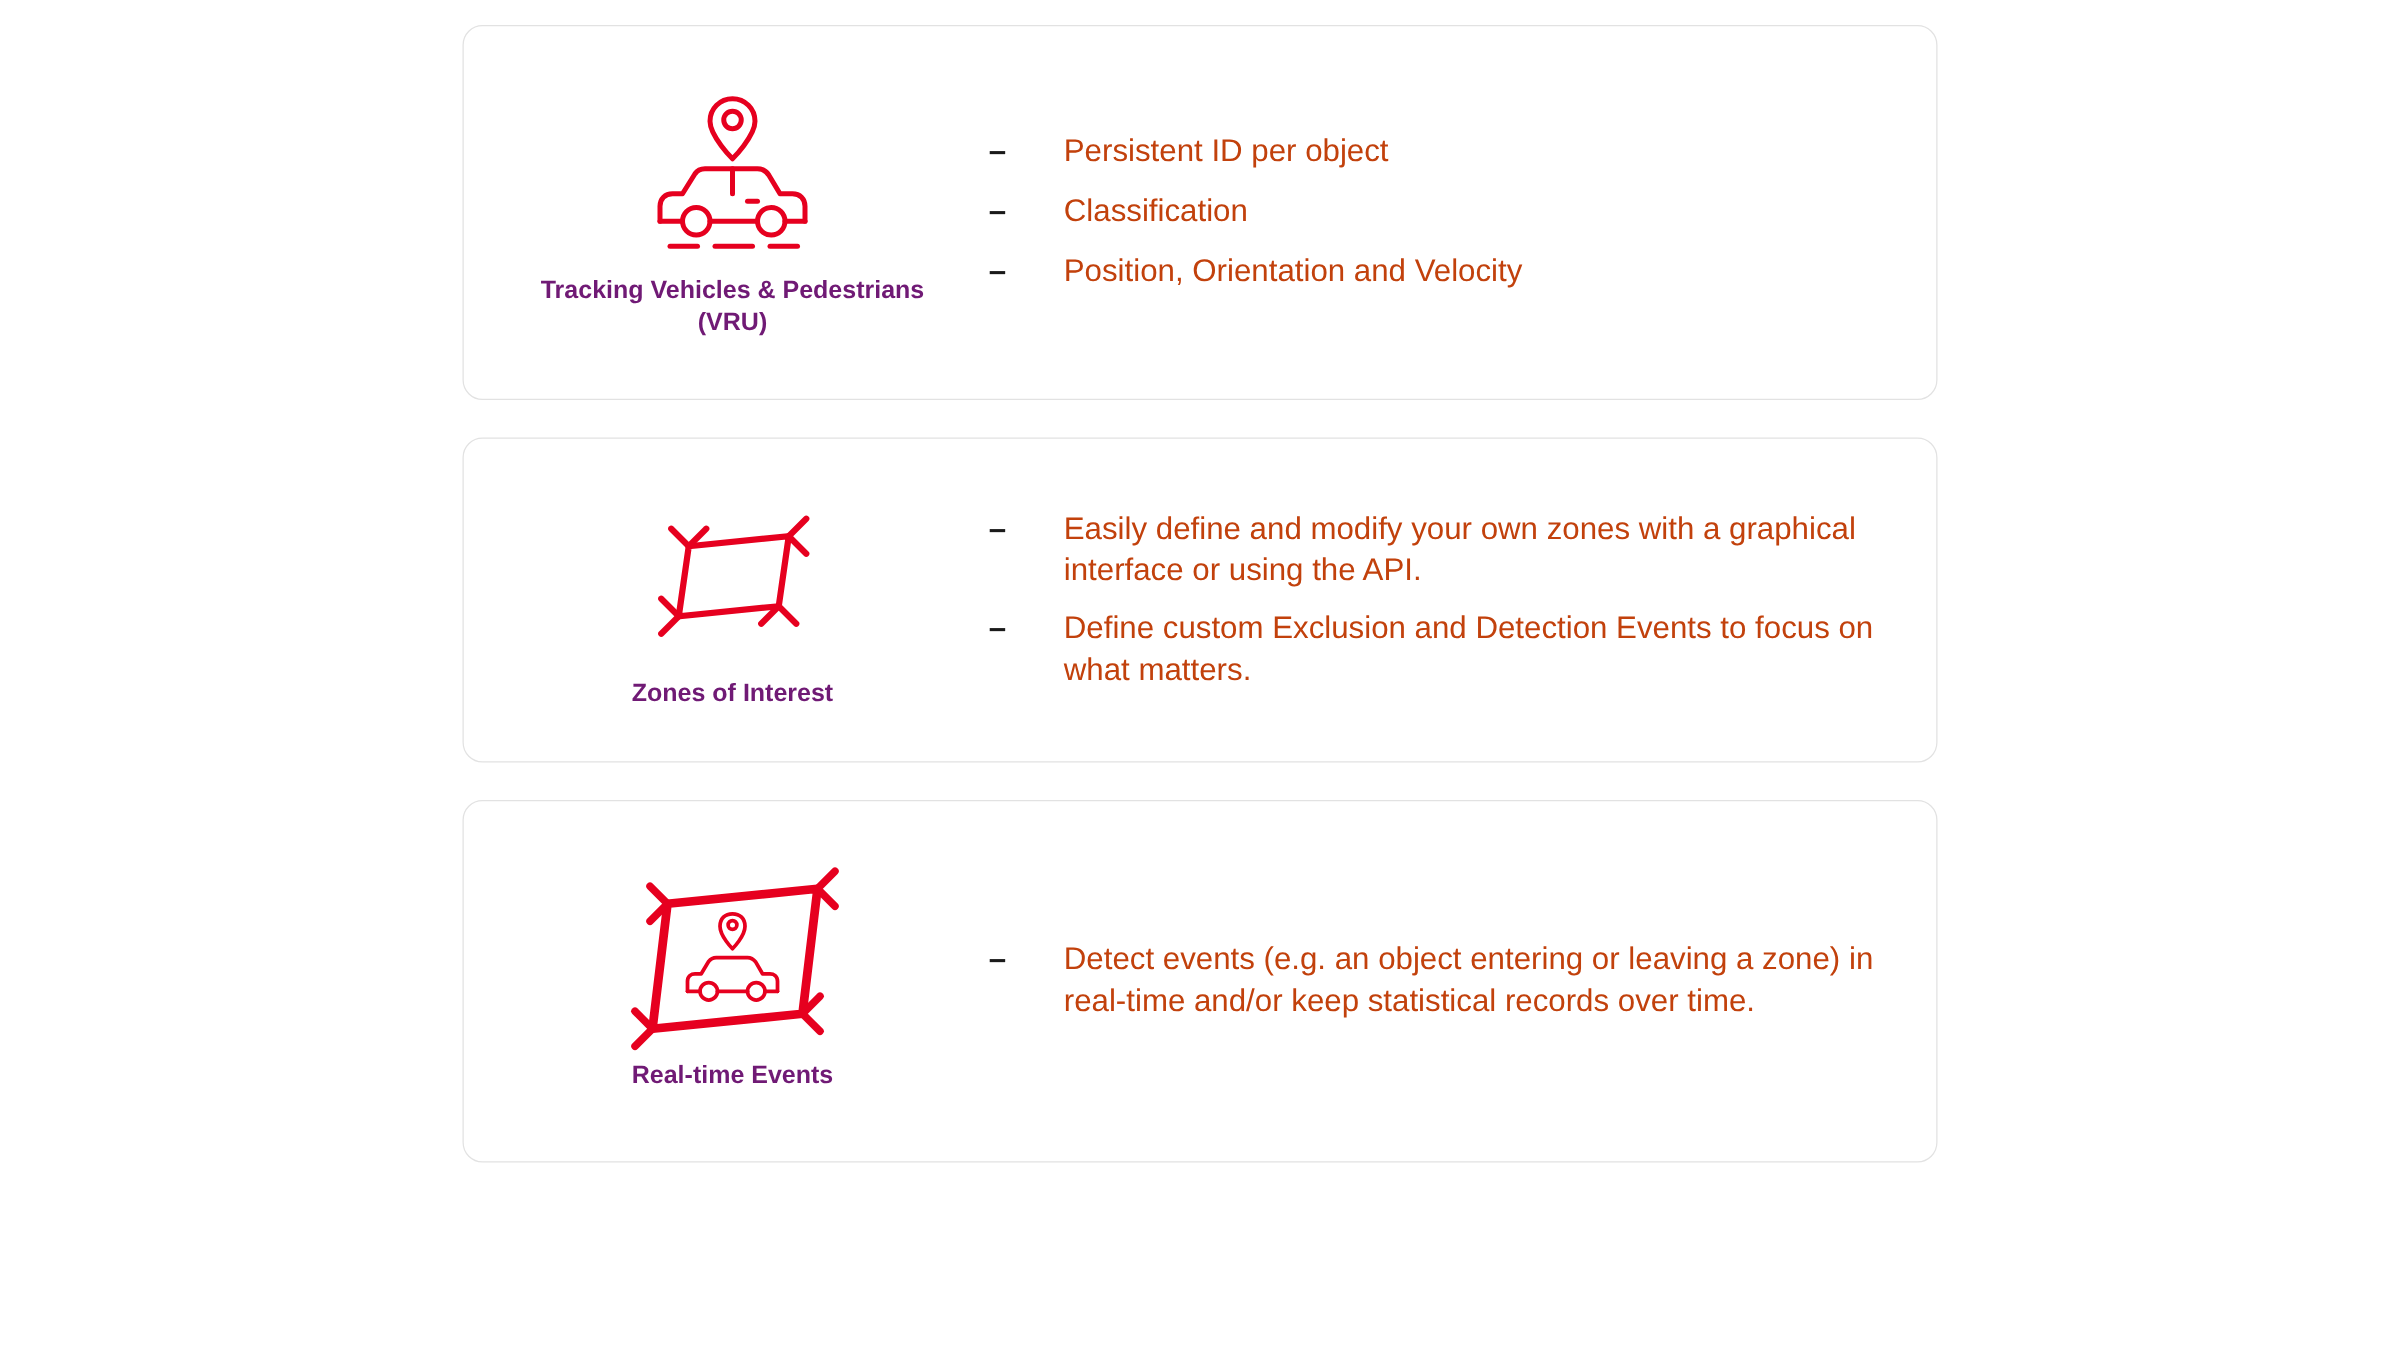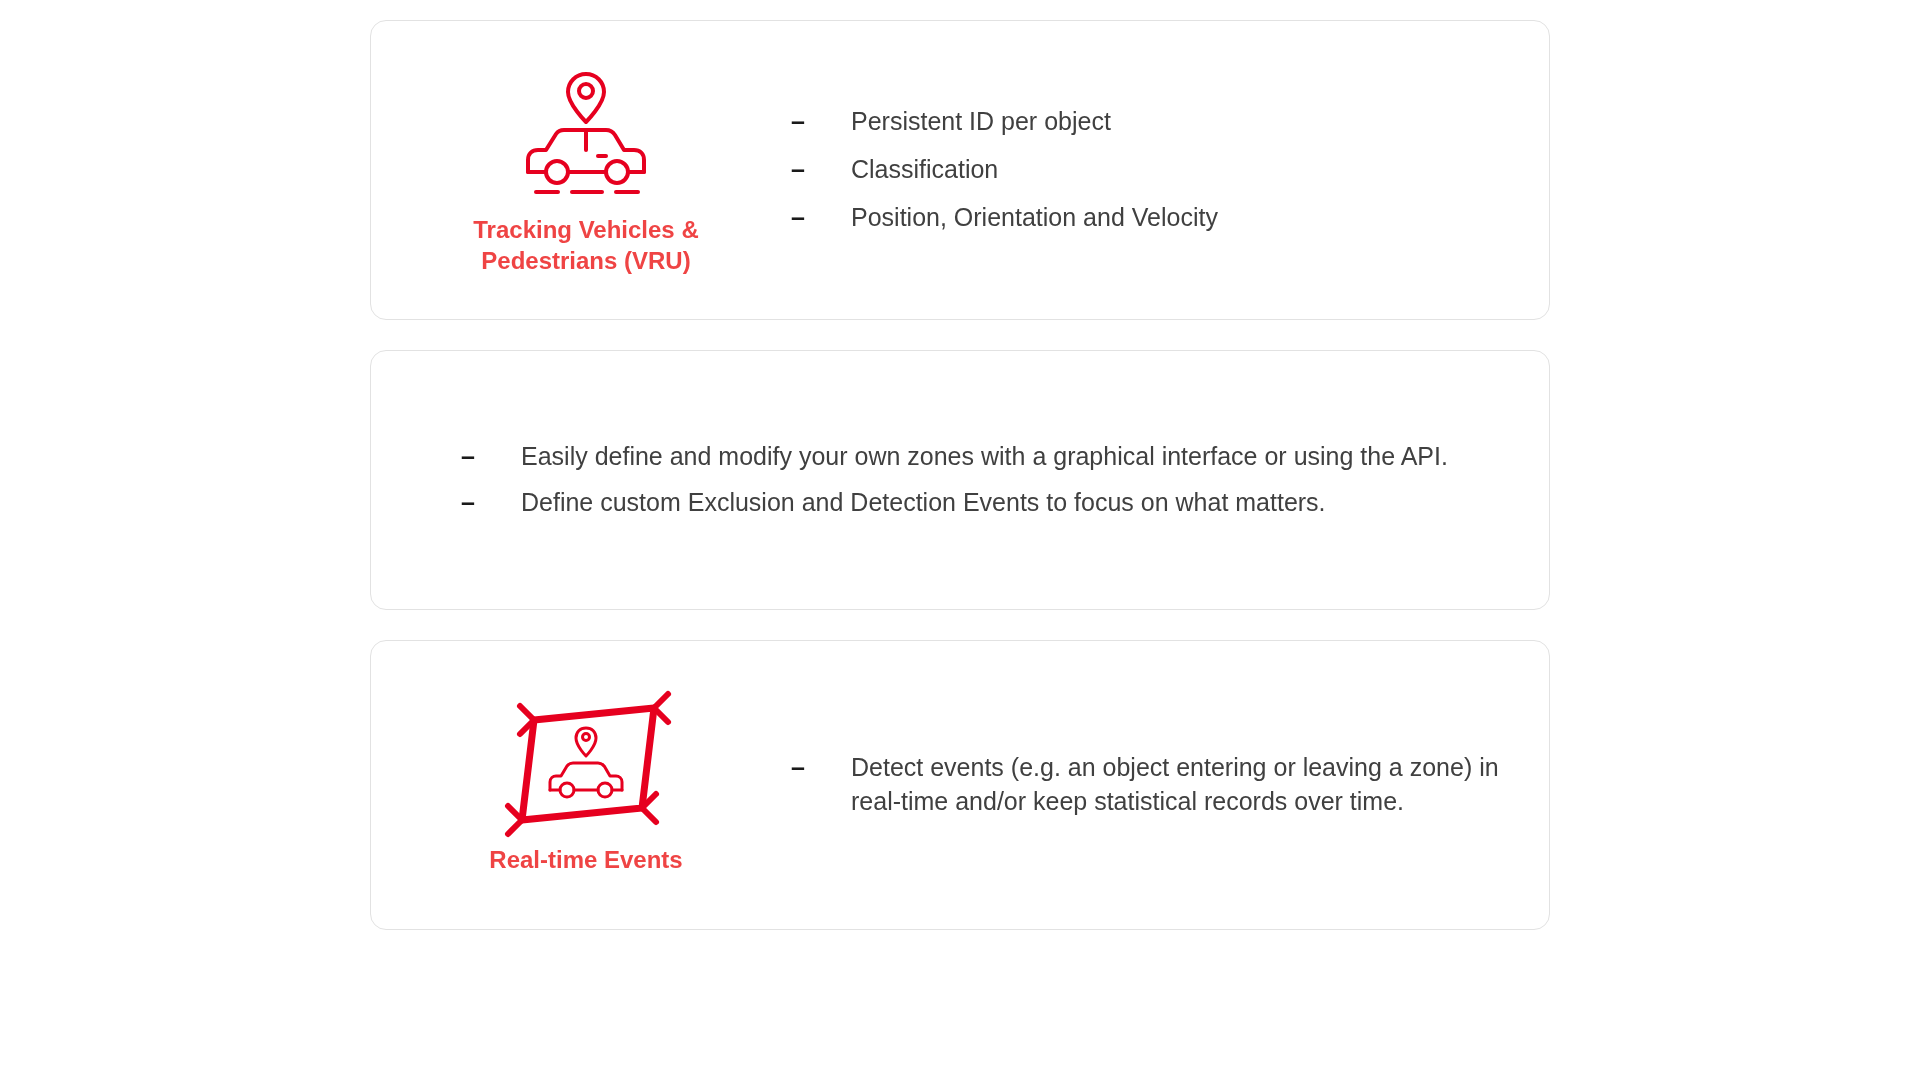--- a/index.html
+++ b/index.html
@@ -41,42 +41,42 @@
     justify-content: center;
     text-align: center;
   }
   .left .icon-box {
     height: 140px;
     display: flex;
     align-items: center;
     justify-content: center;
   }
   .left .title {
-    font-size: 24px;
+    font-size: 20px;
     font-weight: 700;
     line-height: 1.3;
     margin-top: 10px;
-    color: #ef4444;
+    color: #701a75;
   }
   .right {
     flex: 1;
     padding-left: 40px;
   }
   ul.dash {
     list-style: none;
     margin: 0;
     padding: 0;
   }
   ul.dash li {
     position: relative;
     padding-left: 60px;
     font-size: 25px;
     line-height: 1.35;
     margin: 14px 0;
-    color: #404040;
+    color: #c2410c;
   }
   ul.dash li::before {
     content: "–";
     position: absolute;
     left: 0;
     top: 0;
     font-weight: 600;
     color: #1a1a1a;
   }
   ul.dash.spaced li {
@@ -121,20 +121,40 @@
     <div class="right">
       <ul class="dash">
         <li>Persistent ID per object</li>
         <li>Classification</li>
         <li>Position, Orientation and Velocity</li>
       </ul>
     </div>
   </div>
 
   <div class="card card-1">
+    <div class="left">
+      <div class="icon-box">
+        <svg width="170" height="130" viewBox="0 0 170 130">
+          <g stroke="#e6001f" stroke-width="5" fill="none" stroke-linecap="round">
+
+            <polygon points="50,40 130,32 122,88 42,96"></polygon>
+
+            <line x1="50" y1="40" x2="36" y2="26"></line>
+            <line x1="50" y1="40" x2="64" y2="26"></line>
+            <line x1="130" y1="32" x2="144" y2="18"></line>
+            <line x1="130" y1="32" x2="144" y2="46"></line>
+            <line x1="122" y1="88" x2="136" y2="102"></line>
+            <line x1="122" y1="88" x2="108" y2="102"></line>
+            <line x1="42" y1="96" x2="28" y2="110"></line>
+            <line x1="42" y1="96" x2="28" y2="82"></line>
+          </g>
+        </svg>
+      </div>
+      <div class="title">Zones of Interest</div>
+    </div>
     <div class="right">
       <ul class="dash spaced">
         <li>Easily define and modify your own zones with a graphical interface or using the API.</li>
         <li>Define custom Exclusion and Detection Events  to focus on what matters.</li>
       </ul>
     </div>
   </div>
 
   <div class="card card-2">
     <div class="left">

